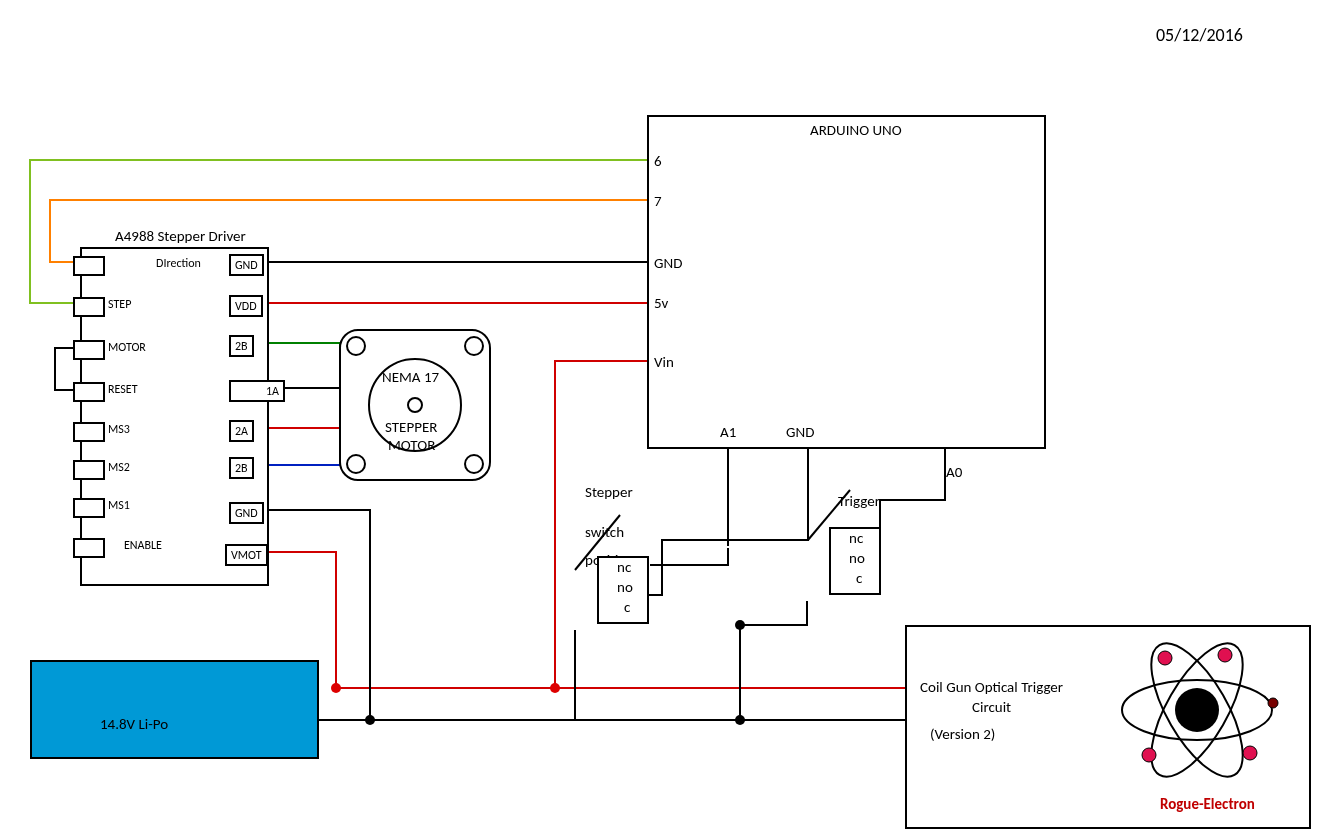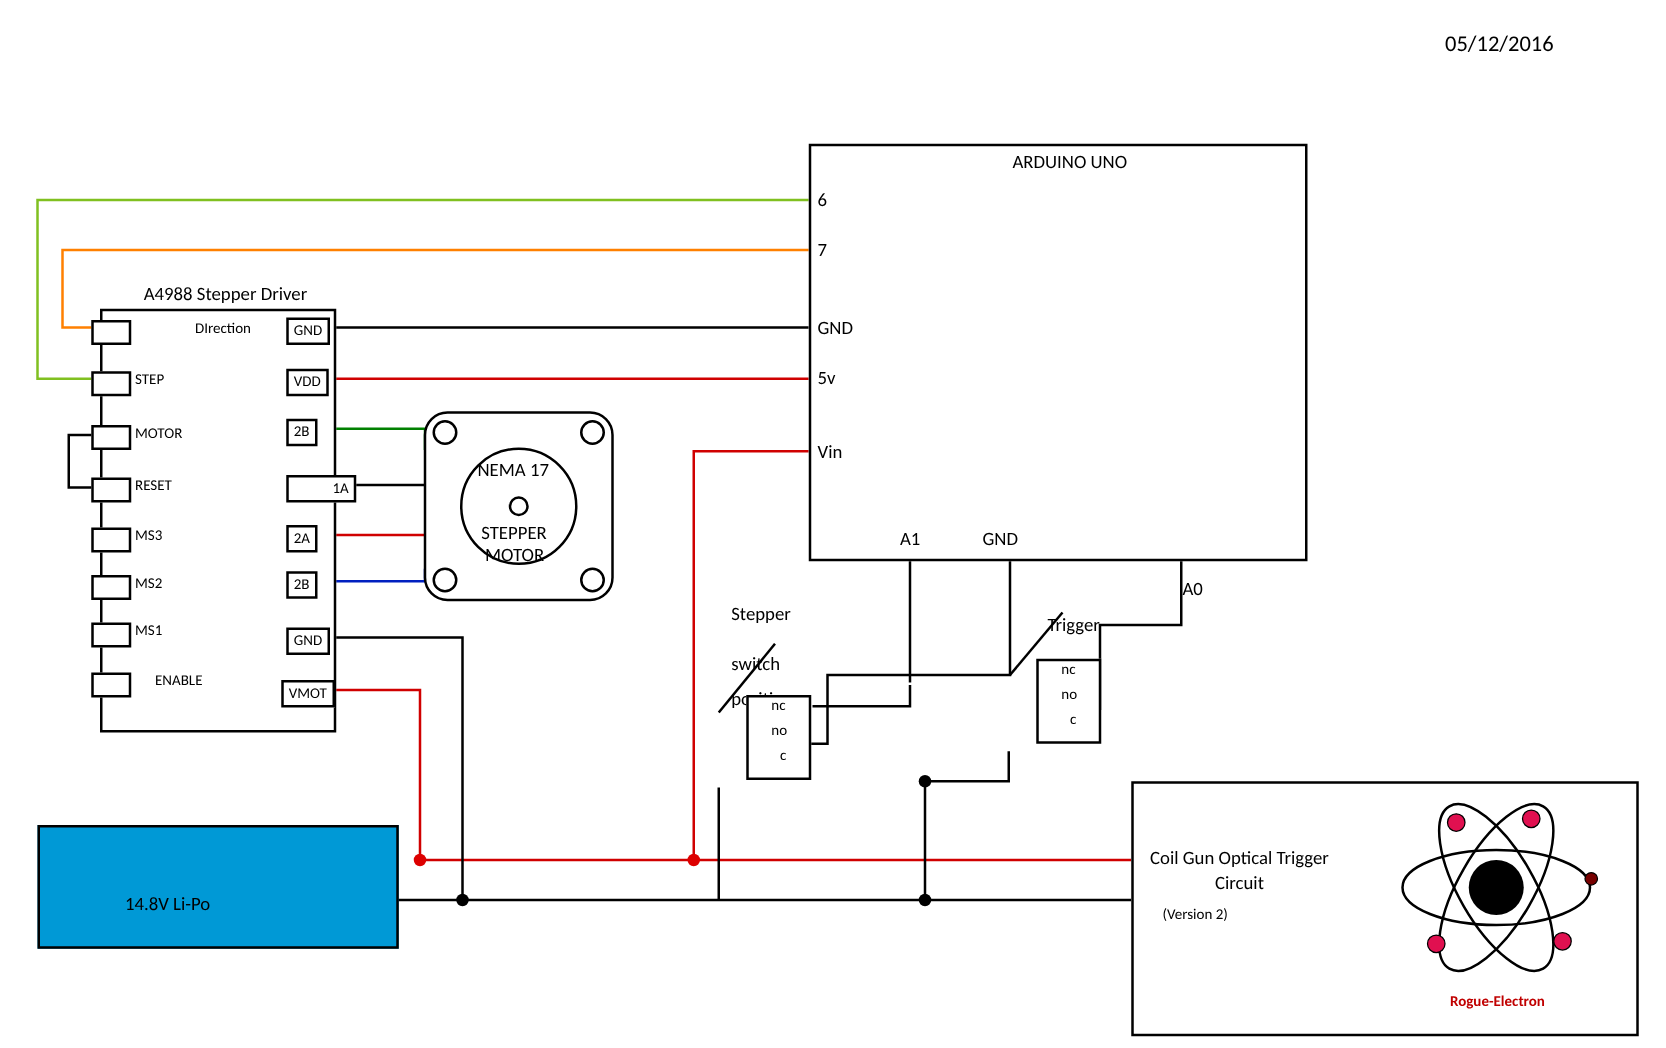--- a/index.html
+++ b/index.html
@@ -32,21 +32,21 @@
   }
   .title {
     position: absolute;
     font-size: 26px;
   }
   .date {
     position: absolute;
     font-size: 18px;
   }
   .small {
-    font-size: 12px;
+    font-size: 15px;
     text-align: right;
   }
   .verysmall {
     font-size: 12px;
   }
   .pin-box {
     position: absolute;
     width: 28px;
     height: 16px;
     border: 2px solid #000;

